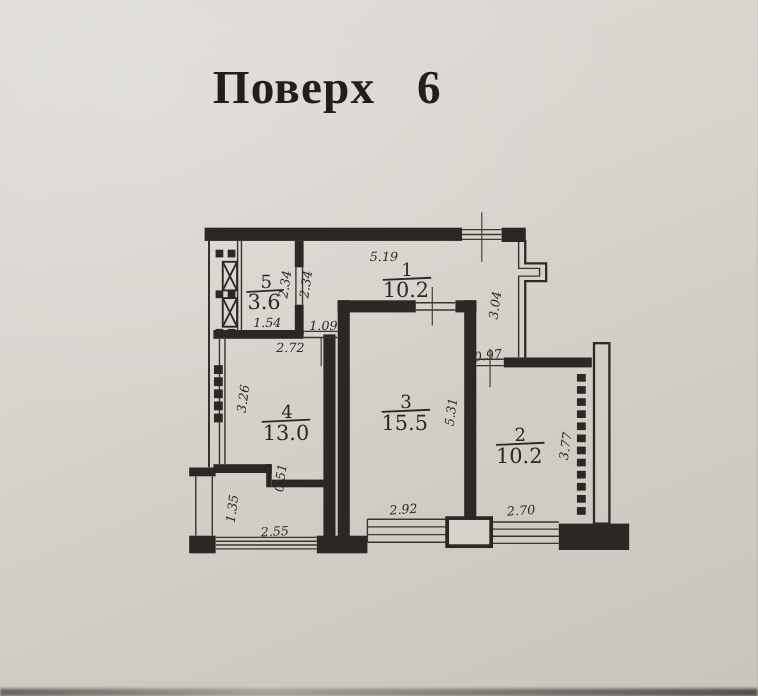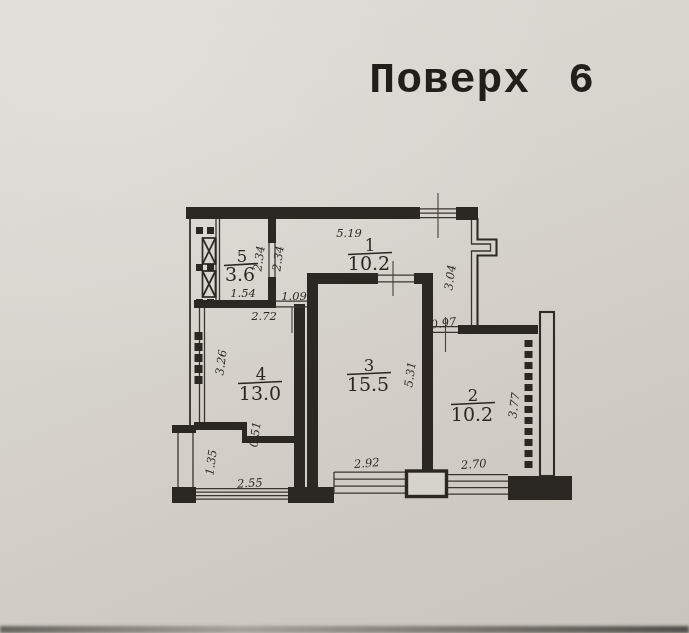--- a/index.html
+++ b/index.html
@@ -9,22 +9,22 @@
       radial-gradient(120% 90% at 18% 12%, rgba(255,255,255,.16), rgba(255,255,255,0) 55%),
       linear-gradient(158deg,#dedbd6 0%,#d7d3cd 42%,#cec9c2 78%,#c9c4bc 100%);
     font-family:"DejaVu Serif", serif;
   }
   .photo-bottom-edge{
     position:absolute;left:0;right:0;bottom:0;height:7px;
     background:linear-gradient(to right, rgba(45,42,38,.65), rgba(95,90,82,.35) 35%, rgba(50,46,42,.55) 70%, rgba(30,28,26,.7));
     filter:blur(1.6px);
   }
   .title{
-    position:absolute;top:56px;left:0;width:595px;text-align:right;
-    font-family:Liberation Mono, monospace;font-weight:bold;font-size:43px;color:#221e1a;
+    position:absolute;top:56px;left:0;width:595px;text-align:center;
+    font-family:Liberation Serif, serif;font-weight:bold;font-size:43px;color:#221e1a;
     letter-spacing:1px;
   }
   .title .gap{display:inline-block;width:38px;}
   svg{position:absolute;left:0;top:0;}
   .wall{fill:#2b2722;stroke:none;}
   .wl{stroke:#33302a;stroke-width:1.8;fill:none;}
   .wl2{stroke:#3a362f;stroke-width:1.3;fill:none;}
   .thin{stroke:#3a362f;stroke-width:1.25;fill:none;}
   .tick{stroke:#44403a;stroke-width:1.1;fill:none;}
   .outline2{stroke:#2e2a25;stroke-width:2.1;fill:none;}

